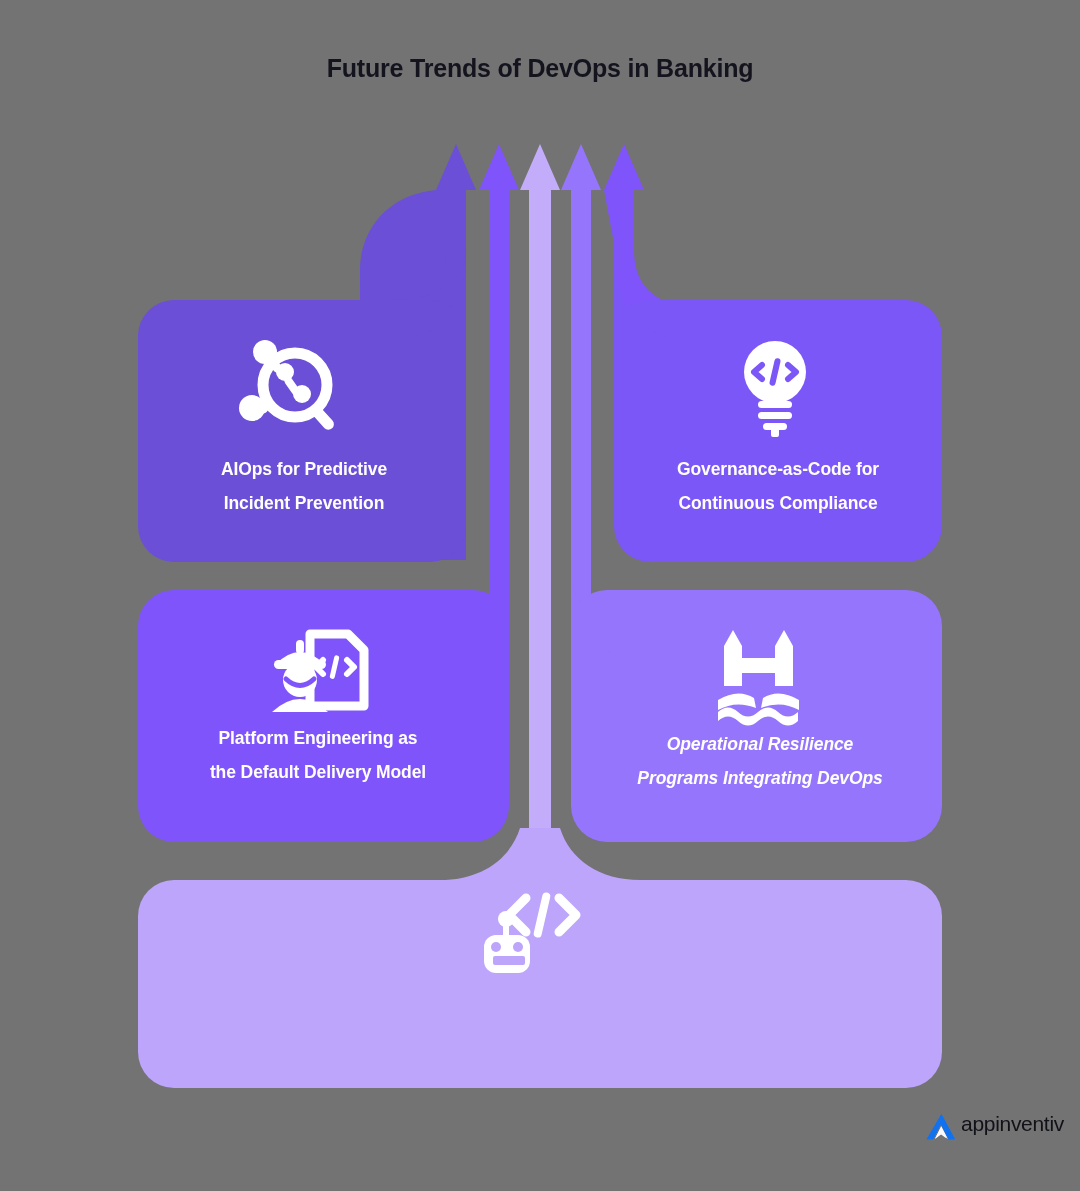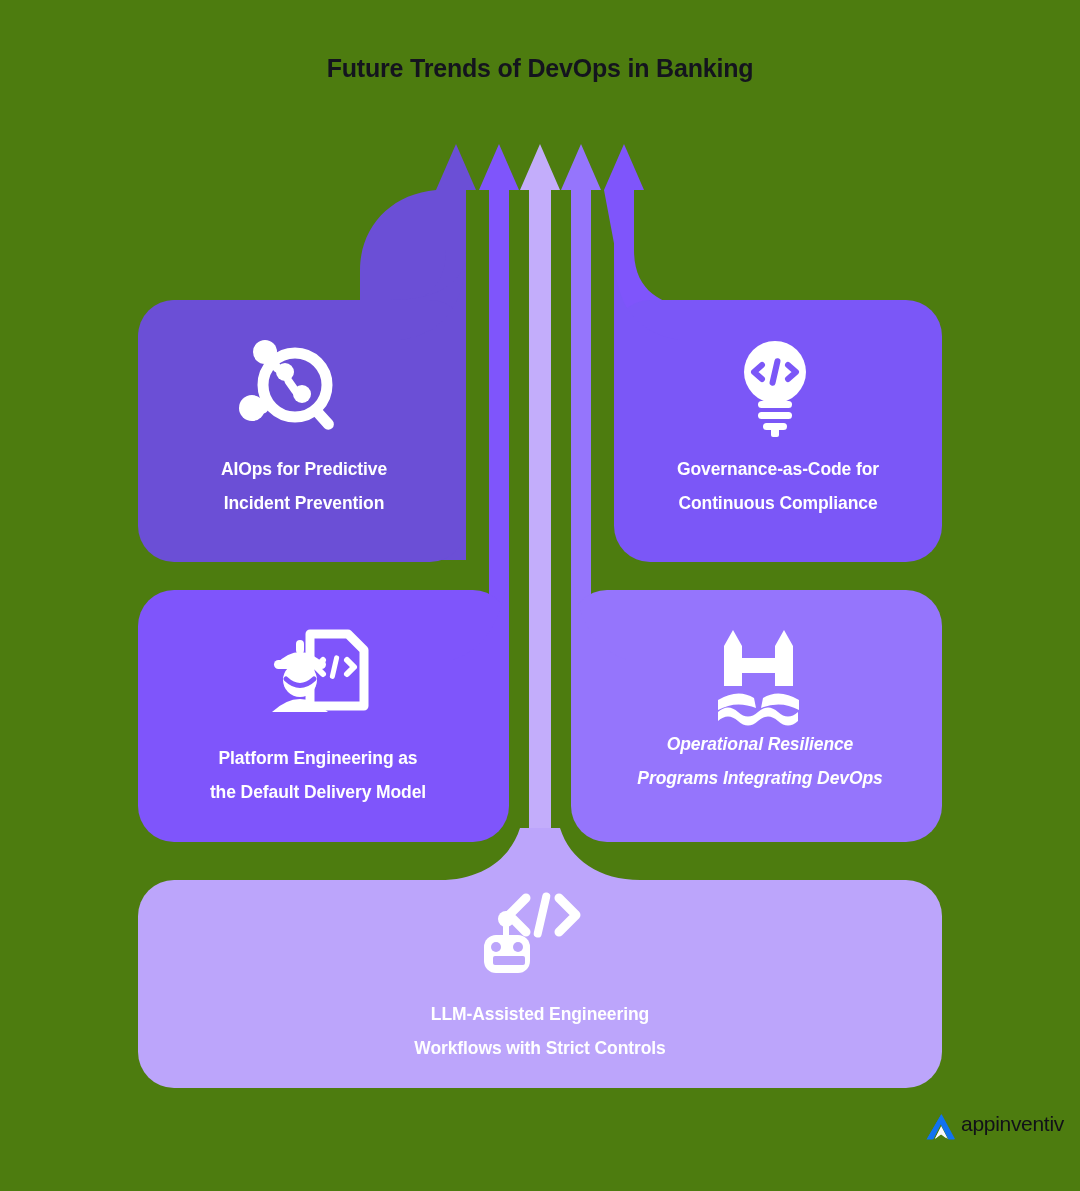--- a/index.html
+++ b/index.html
@@ -6,21 +6,21 @@
   html, body {
     width: 1080px;
     height: 1191px;
     background: #F9F9FE;
     font-family: "Liberation Sans", sans-serif;
   }
   #root {
     position: relative;
     width: 1080px;
     height: 1191px;
-    background: #4d7c0f;
+    background: #737373;
     overflow: hidden;
   }
   #title {
     position: absolute;
     top: 54px;
     left: 0;
     width: 1080px;
     text-align: center;
     font-size: 25px;
     font-weight: bold;
@@ -190,28 +190,26 @@
     </g>
 
   </svg>
 
   <div class="card-text" style="left:138px; top:452px; width:332px;">AIOps for Predictive
 Incident Prevention</div>
 
   <div class="card-text" style="left:612px; top:452px; width:332px;text-align:center;">Governance-as-Code for
 Continuous Compliance</div>
 
-  <div class="card-text" style="left:138px; top:741px; width:360px;">Platform Engineering as
+  <div class="card-text" style="left:138px; top:721px; width:360px;">Platform Engineering as
 the Default Delivery Model</div>
 
   <div class="card-text" style="left:580px; top:727px; width:360px;font-style:italic;">Operational Resilience
 Programs Integrating DevOps</div>
 
-  <div class="card-text" style="left:138px; top:997px; width:804px;">LLM-Assisted Engineering
-Workflows with Strict Controls</div>
 
   <div id="logo">
     <svg width="32" height="30" viewBox="0 0 32 30">
       <path d="M16.5,2 L30,27 L24,27 L16.2,11.5 L8.5,27 L2,27 Z" fill="#1172F0"></path>
       <path d="M16.2,14 L23,27 L16.5,22 L10,27 Z" fill="#F9F9FE"></path>
       <path d="M15.8,3 L29.5,27.5 L23.5,27.5 L15.6,12 L7.6,27.5 L1.5,27.5 Z" fill="#1172F0"></path>
       <path d="M15.7,16 L21.5,26.5 L15.8,22.2 L10,26.5 Z" fill="#F9F9FE"></path>
     </svg>
     <span id="logo-text">appinventiv</span>
   </div>

